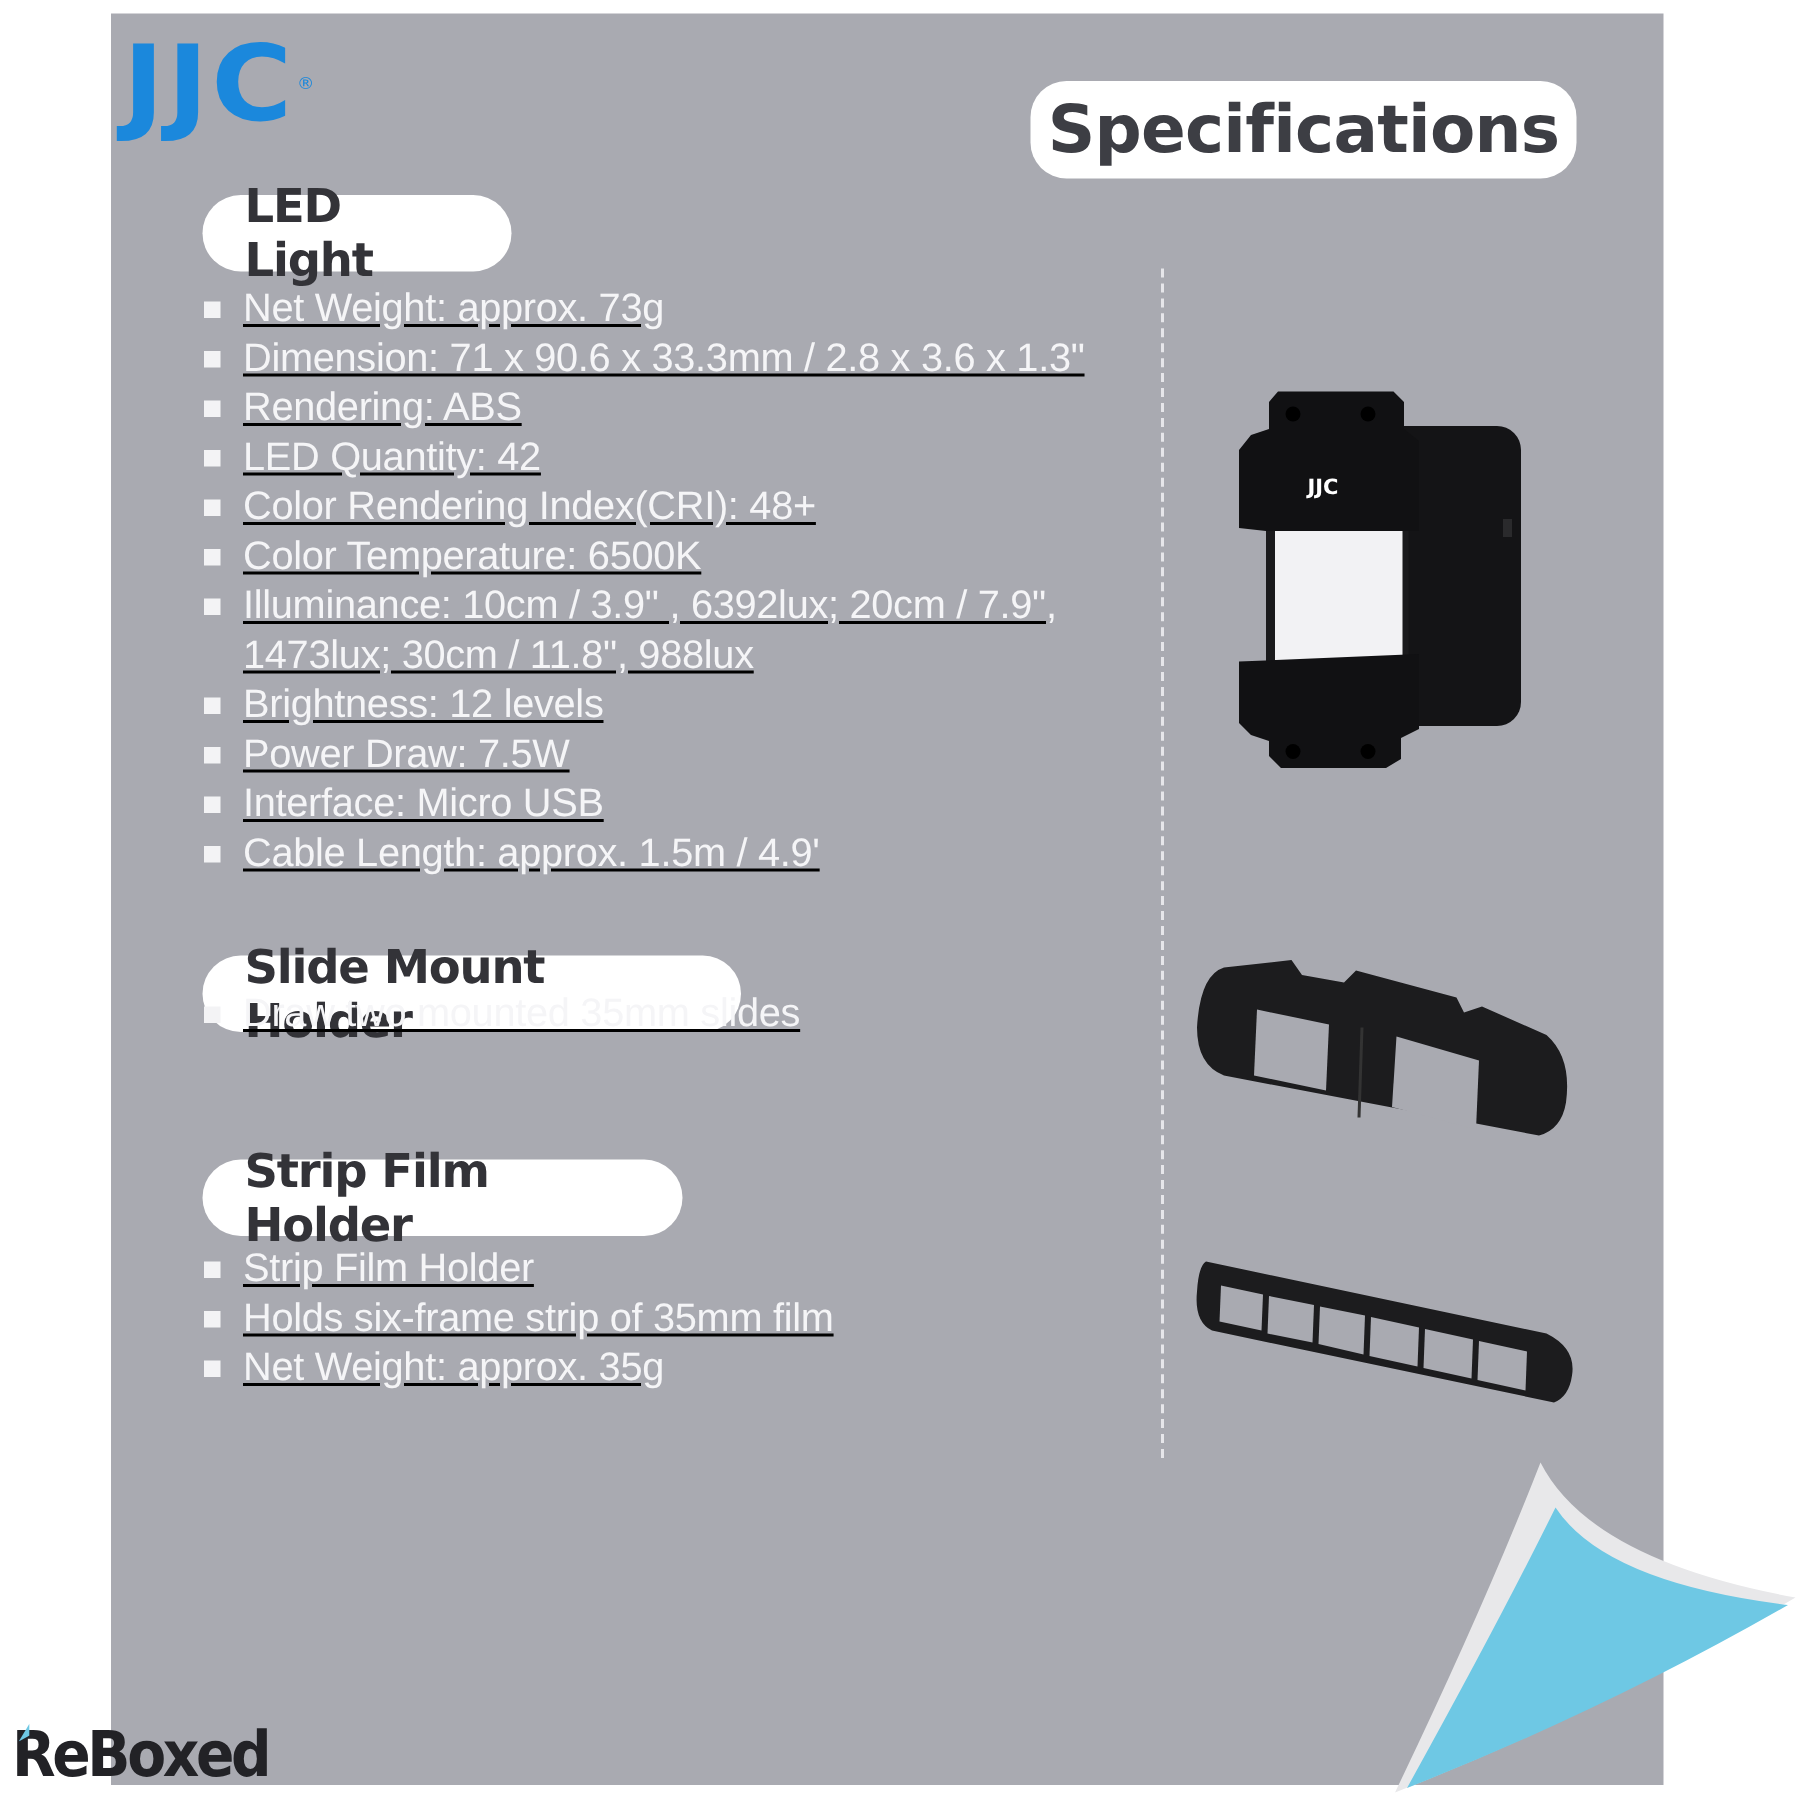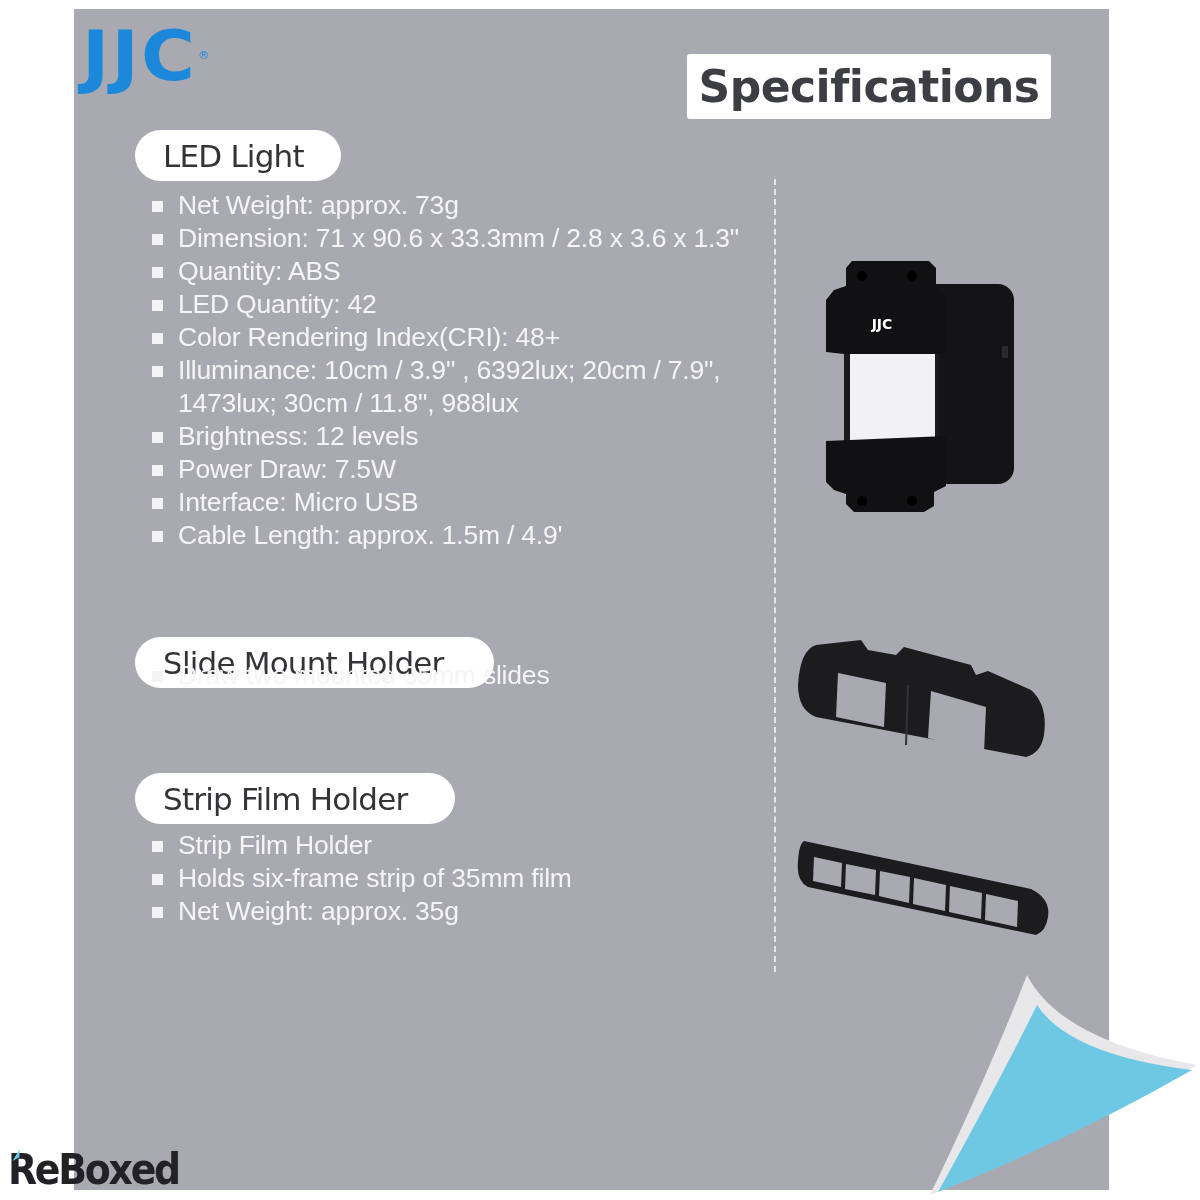--- a/index.html
+++ b/index.html
@@ -1,24 +1,24 @@
 <!DOCTYPE html>
 <html><head>
 <meta charset="utf-8">
 <style>
   html, body { margin:0; padding:0; }
   body { width:1200px; height:1200px; background:#ffffff; position:relative; overflow:hidden; font-family:"Liberation Sans", sans-serif; }
   .panel { position:absolute; left:74px; top:9px; width:1035px; height:1181px; background:#a9aab1; }
   .logo { position:absolute; left:8px; top:12px; color:#1b88dc; font-family:"DejaVu Sans", sans-serif; font-weight:bold; font-size:70px; letter-spacing:2px; line-height:70px; transform:scaleX(1.05); transform-origin:left; }
   .logo sup { font-size:11px; position:absolute; top:0; right:-14px; font-weight:normal; }
-  .spec-pill { position:absolute; left:613px; top:45px; width:364px; height:65px; background:#ffffff; border-radius:3px; display:flex; align-items:center; justify-content:center; }
+  .spec-pill { position:absolute; left:613px; top:45px; width:364px; height:65px; background:#ffffff; border-radius:24px; display:flex; align-items:center; justify-content:center; }
   .spec-pill span { color:#3d3e44; font-weight:bold; font-size:44px; font-family:"DejaVu Sans", sans-serif; letter-spacing:-0.5px; }
   .pill { position:absolute; background:#ffffff; border-radius:26px; display:flex; align-items:center; padding:0 28px; box-sizing:border-box; height:51px; }
-  .pill span { color:#333338; font-weight:normal; font-size:31px; font-family:"DejaVu Sans", sans-serif; letter-spacing:-0.8px; }
-  ul.list { position:absolute; left:78px; margin:0; padding:0; list-style:none; }
+  .pill span { color:#333338; font-weight:bold; font-size:31px; font-family:"DejaVu Sans", sans-serif; letter-spacing:-0.8px; }
+  ul.list { position:absolute; left:62px; margin:0; padding:0; list-style:none;text-decoration:underline; }
   ul.list li { position:relative; padding-left:26px; color:#f5f5f7; font-size:26.5px; line-height:33px; font-family:"Liberation Sans", sans-serif; letter-spacing:-0.2px; white-space:nowrap; }
   ul.list li::before { content:""; position:absolute; left:0; top:12px; width:11px; height:11px; background:#f3f3f5; }
   .divider { position:absolute; left:700px; top:170px; height:793px; border-left:2px dashed #e6e6ea; }
   .prod { position:absolute; }
   .curl { position:absolute; left:920px; top:970px; }
   .reboxed { position:absolute; left:8px; top:1146px; font-family:"DejaVu Sans", sans-serif; font-weight:bold; font-size:42px; color:#222226; letter-spacing:-2.5px; transform:scaleX(0.9); transform-origin:left; line-height:48px;}
   .reboxed .tab { position:absolute; left:3px; top:3px; }
 </style>
 </head>
 <body>
@@ -32,23 +32,24 @@
   <div class="spec-pill">
     <span>Specifications</span>
   </div>
 
   <div class="pill" style="left:61px; top:121px; width:206px;">
     <span>LED Light</span>
   </div>
   <ul class="list" style="top:180px;">
     <li>Net Weight: approx. 73g</li>
     <li>Dimension: 71 x 90.6 x 33.3mm / 2.8 x 3.6 x 1.3"</li>
-    <li>Quantity: ABS</li>
+    <li>Rendering: ABS</li>
     <li>LED Quantity: 42</li>
     <li>Color Rendering Index(CRI): 48+</li>
+    <li>Color Temperature: 6500K</li>
     <li>Illuminance: 10cm / 3.9" , 6392lux; 20cm / 7.9",</li>
     <li class="cont" style="padding-left:26px;">1473lux; 30cm / 11.8", 988lux</li>
     <li>Brightness: 12 levels</li>
     <li>Power Draw: 7.5W</li>
     <li>Interface: Micro USB</li>
     <li>Cable Length: approx. 1.5m / 4.9'</li>
   </ul>
 
   <div class="pill" style="left:61px; top:628px; width:359px;">
     <span>Slide Mount Holder</span>

